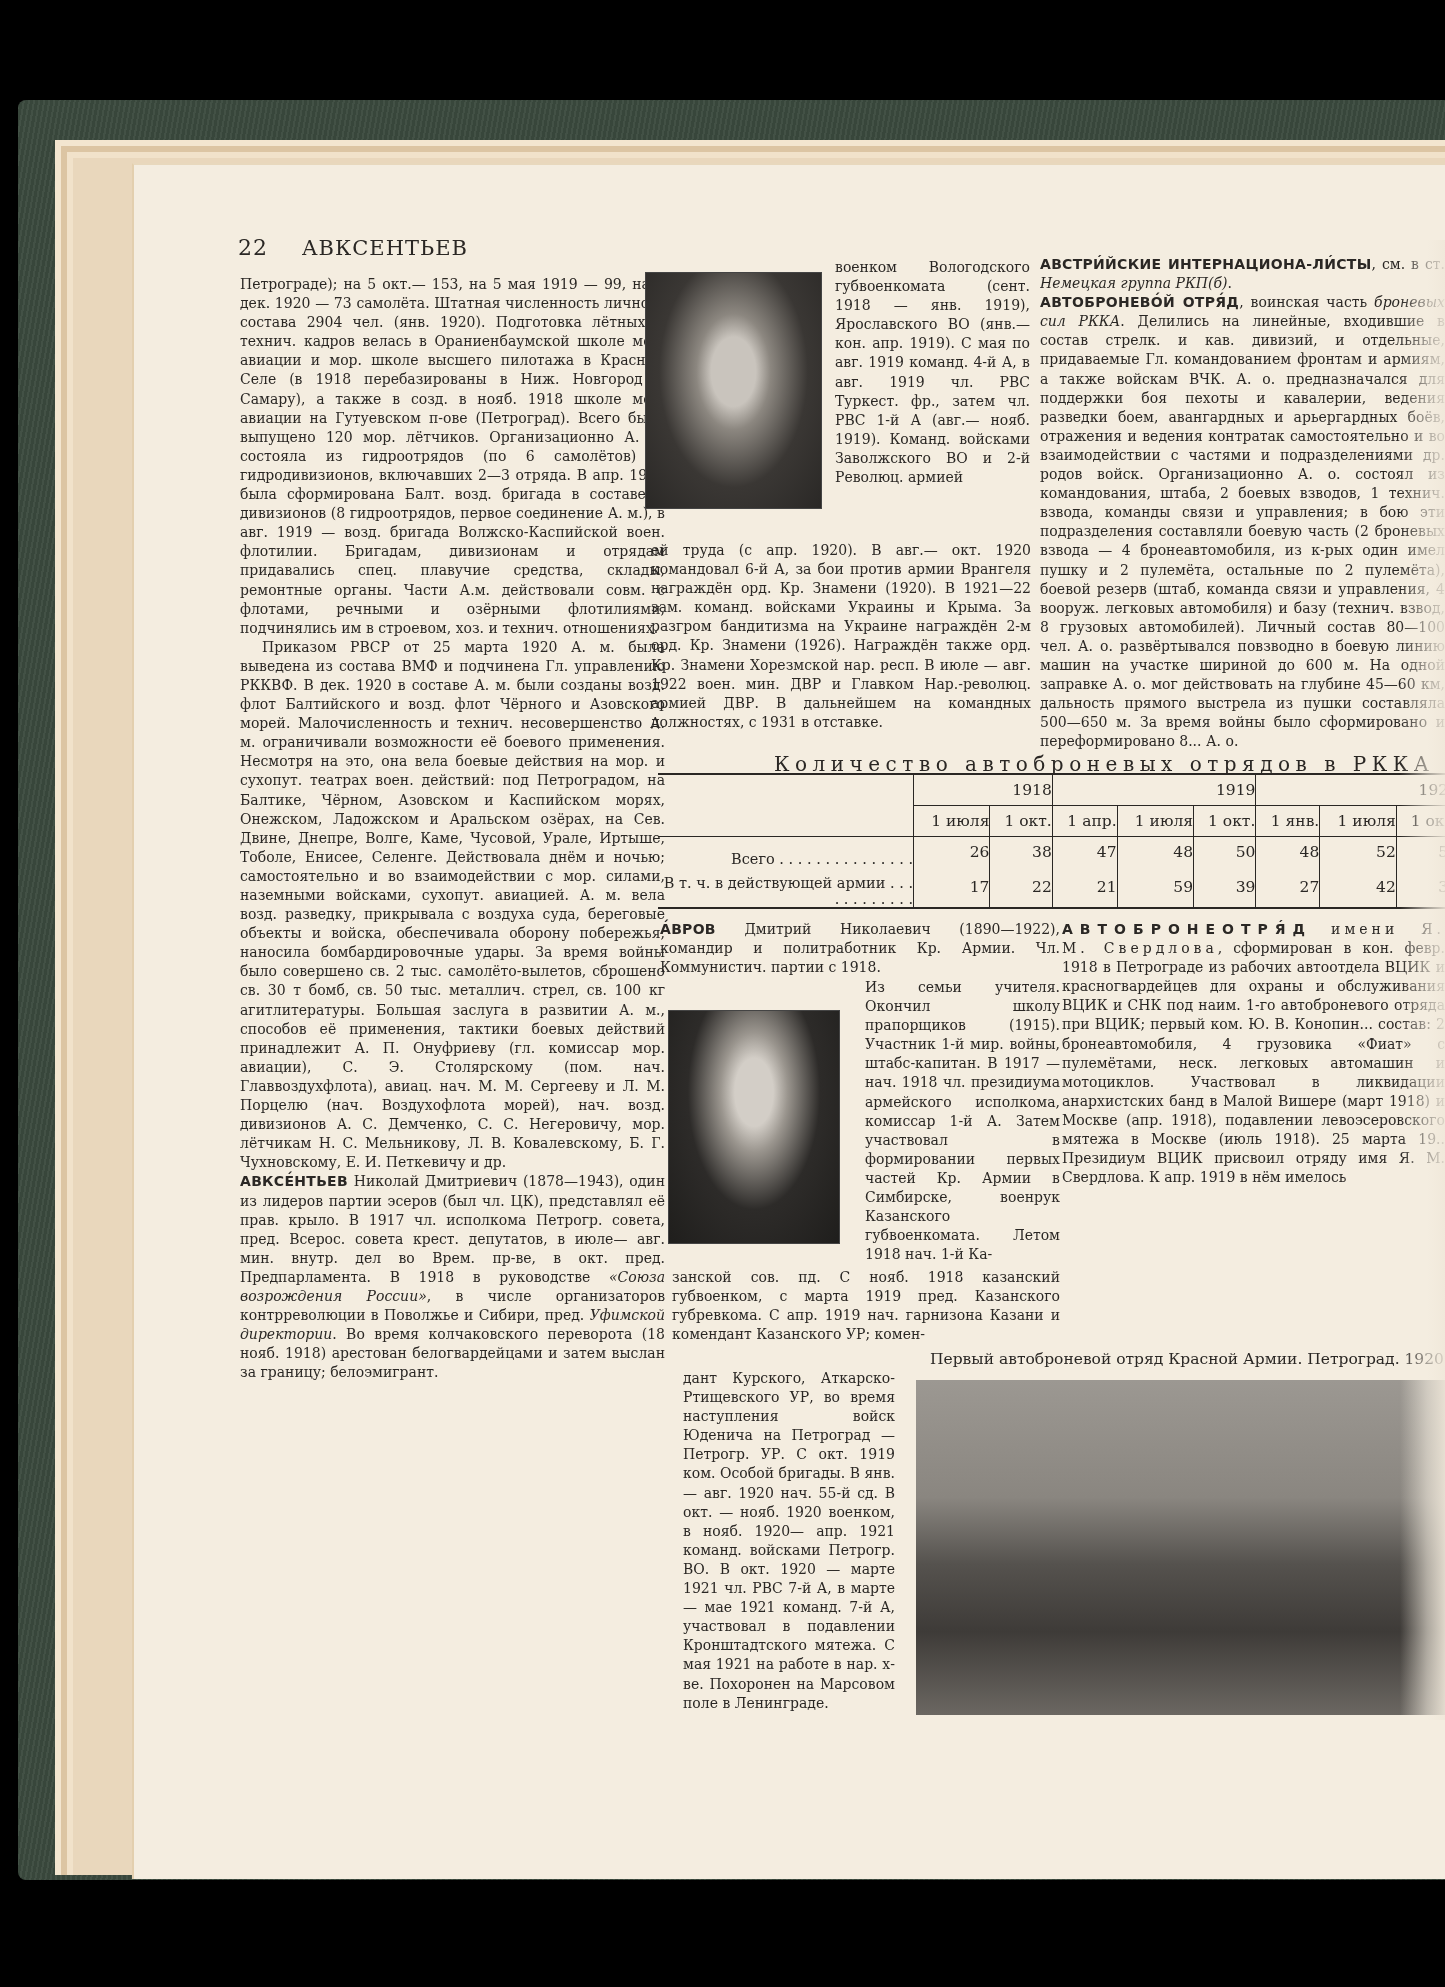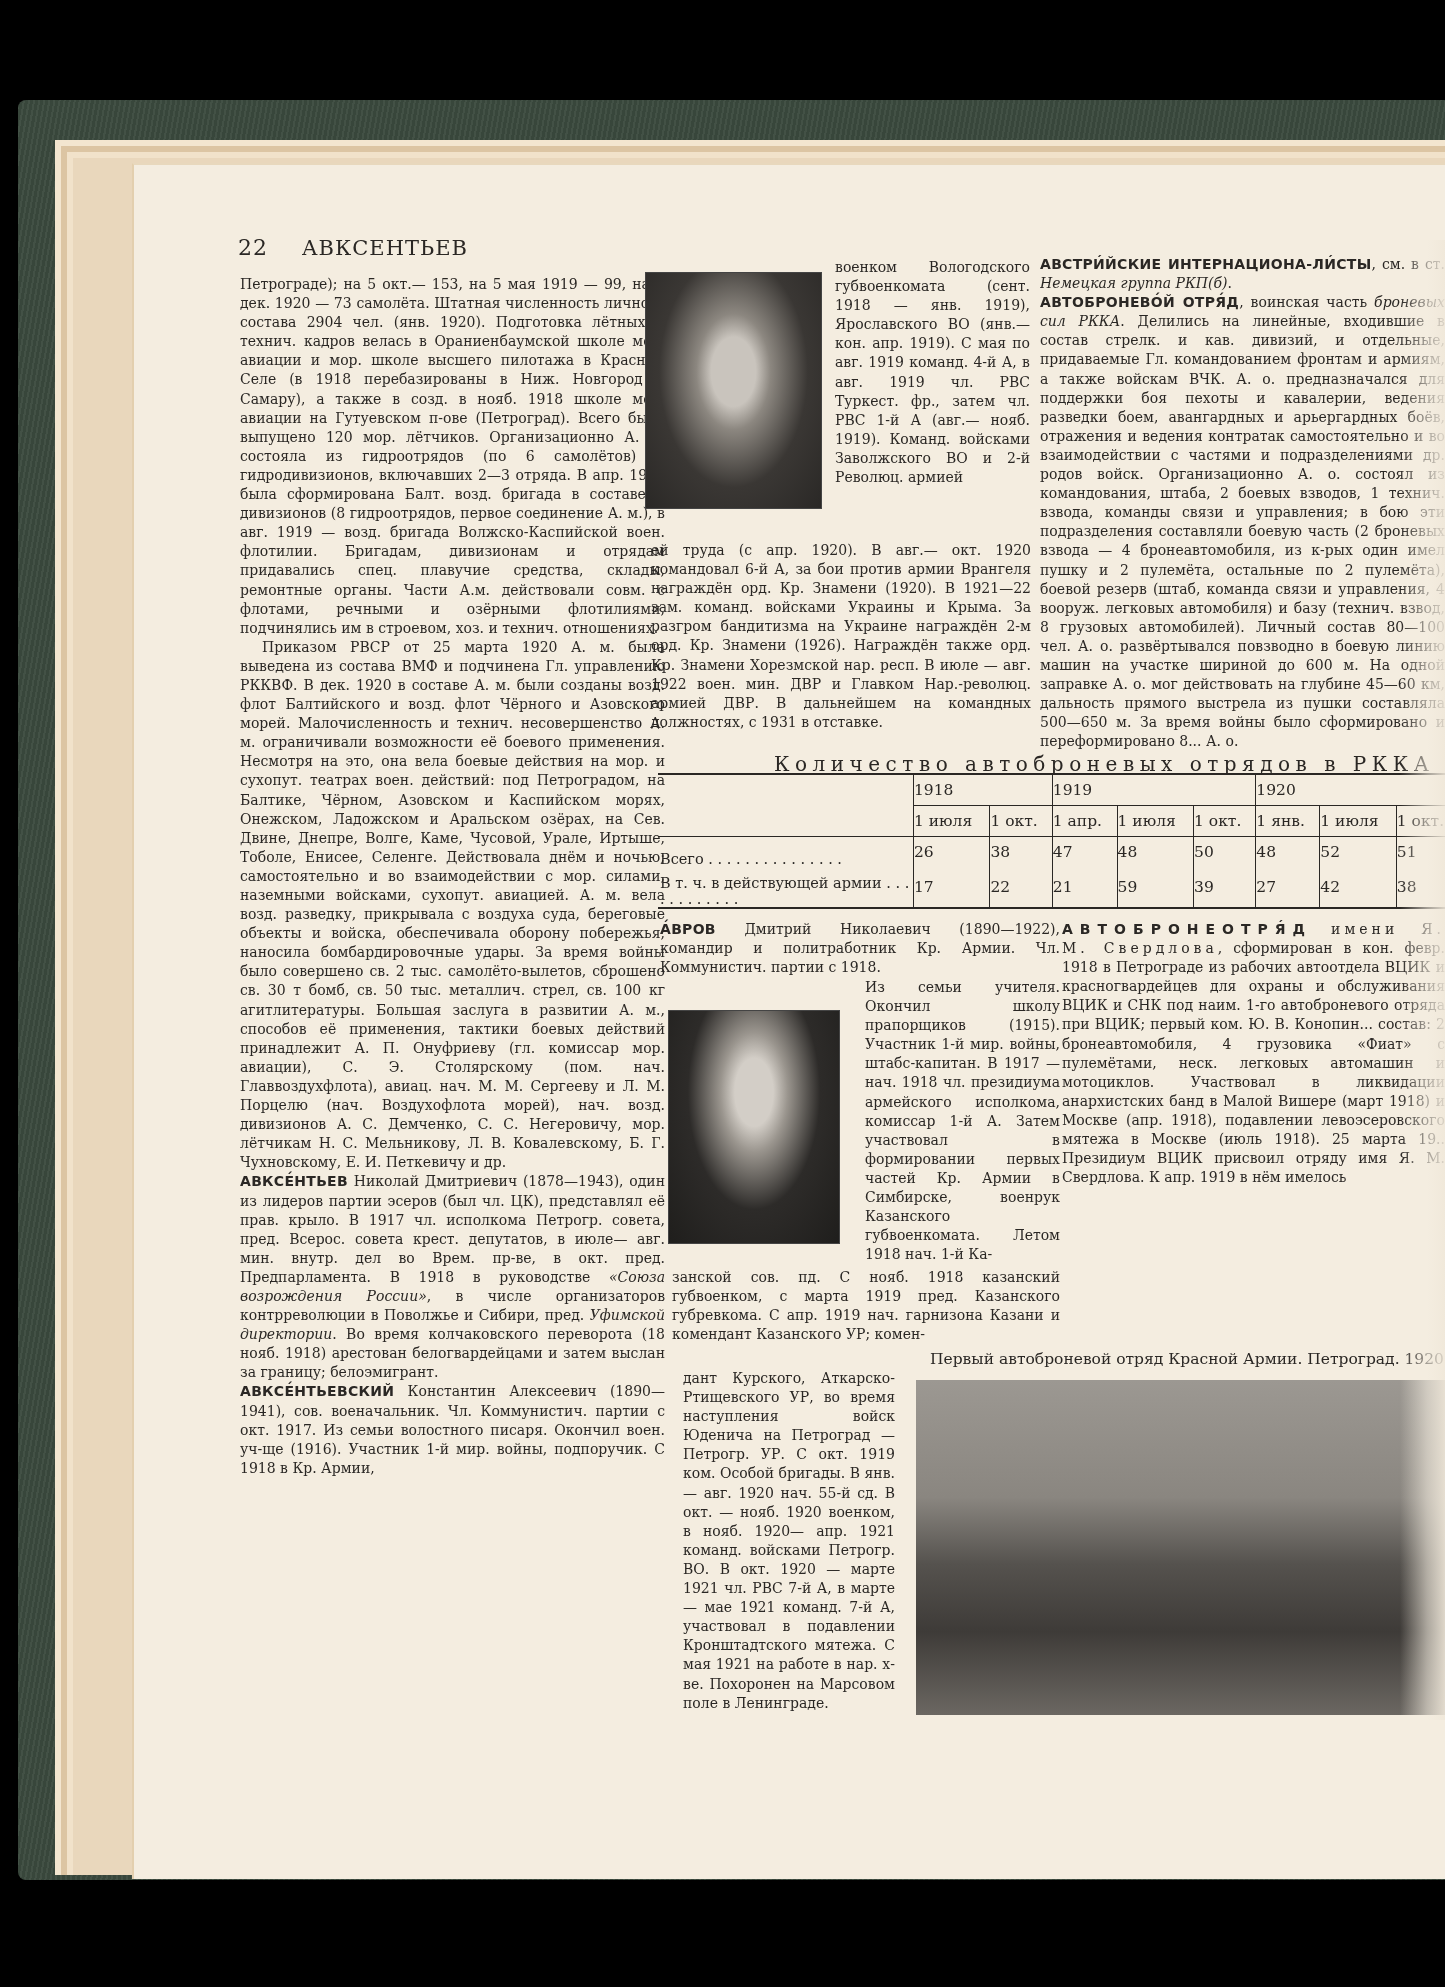--- a/index.html
+++ b/index.html
@@ -30,21 +30,21 @@
            border:1px solid #444; }
   .photo1 { left:645px; top:272px; width:175px; height:235px; }
   .photo2 { left:668px; top:1010px; width:170px; height:232px;
             background-image: radial-gradient(ellipse at 50% 35%, #d3cec7 0 16%, #9a958e 28%, #2d2b29 55%, #1f1e1c 100%); }
   .photo3 { left:916px; top:1380px; width:529px; height:335px;
             background-image: linear-gradient(180deg, #9c9892 0%, #8a8680 35%, #55524e 55%, #3e3b38 75%, #6b6762 100%);
             border:none; }
   .caption { position:absolute; left:930px; top:1350px; font-size:15.5px; white-space:nowrap; }
   .table-title { position:absolute; left:774px; top:752px; font-size:20px; letter-spacing:5.5px; white-space:nowrap; }
   table.data { position:absolute; left:658px; top:773px; width:800px; border-collapse:collapse; font-size:15.5px; }
-  table.data td { text-align:left; padding:0; height:30px; }
+  table.data td { text-align:right; padding:0; height:30px; }
   .vline { border-left:1.5px solid #2a2724; }
   .hline-top { border-top:2px solid #2a2724; }
   .row-label { text-align:right; font-size:14.5px; line-height:16px; vertical-align:bottom; padding-left:2px !important; }
   .fade { position:absolute; right:0; top:240px; width:45px; height:1480px;
           background:linear-gradient(90deg, rgba(244,237,224,0) 0%, rgba(244,237,224,0.6) 60%, rgba(240,232,218,0.9) 100%); }
 </style>
 </head>
 <body>
 
 <div class="cover"></div>
@@ -54,23 +54,20 @@
 <div class="running-head">
   <span class="num">22</span>
   <span>АВКСЕНТЬЕВ</span>
 </div>
 
 <div class="col col1">
   <p>Петрограде); на 5 окт.— 153, на 5 мая 1919 — 99, на 1 дек. 1920 — 73 самолёта. Штатная численность личного состава 2904 чел. (янв. 1920). Подготовка лётных и технич. кадров велась в Ораниенбаумской школе мор. авиации и мор. школе высшего пилотажа в Красном Селе (в 1918 перебазированы в Ниж. Новгород и Самару), а также в созд. в нояб. 1918 школе мор. авиации на Гутуевском п-ове (Петроград). Всего было выпущено 120 мор. лётчиков. Организационно А. м. состояла из гидроотрядов (по 6 самолётов) и гидродивизионов, включавших 2—3 отряда. В апр. 1918 была сформирована Балт. возд. бригада в составе 3 дивизионов (8 гидроотрядов, первое соединение А. м.), в авг. 1919 — возд. бригада Волжско-Каспийской воен. флотилии. Бригадам, дивизионам и отрядам придавались спец. плавучие средства, склады, ремонтные органы. Части А.м. действовали совм. с флотами, речными и озёрными флотилиями, подчинялись им в строевом, хоз. и технич. отношениях.</p>
   <p class="indent">Приказом РВСР от 25 марта 1920 А. м. была выведена из состава ВМФ и подчинена Гл. управлению РККВФ. В дек. 1920 в составе А. м. были созданы возд. флот Балтийского и возд. флот Чёрного и Азовского морей. Малочисленность и технич. несовершенство А. м. ограничивали возможности её боевого применения. Несмотря на это, она вела боевые действия на мор. и сухопут. театрах воен. действий: под Петроградом, на Балтике, Чёрном, Азовском и Каспийском морях, Онежском, Ладожском и Аральском озёрах, на Сев. Двине, Днепре, Волге, Каме, Чусовой, Урале, Иртыше, Тоболе, Енисее, Селенге. Действовала днём и ночью; самостоятельно и во взаимодействии с мор. силами, наземными войсками, сухопут. авиацией. А. м. вела возд. разведку, прикрывала с воздуха суда, береговые объекты и войска, обеспечивала оборону побережья, наносила бомбардировочные удары. За время войны было совершено св. 2 тыс. самолёто-вылетов, сброшено св. 30 т бомб, св. 50 тыс. металлич. стрел, св. 100 кг агитлитературы. Большая заслуга в развитии А. м., способов её применения, тактики боевых действий принадлежит А. П. Онуфриеву (гл. комиссар мор. авиации), С. Э. Столярскому (пом. нач. Главвоздухфлота), авиац. нач. М. М. Сергееву и Л. М. Порцелю (нач. Воздухофлота морей), нач. возд. дивизионов А. С. Демченко, С. С. Негеровичу, мор. лётчикам Н. С. Мельникову, Л. В. Ковалевскому, Б. Г. Чухновскому, Е. И. Петкевичу и др.</p>
   <p>
     <span class="hw">АВКСЕ́НТЬЕВ</span><span> Николай Дмитриевич (1878—1943), один из лидеров партии эсеров (был чл. ЦК), представлял её прав. крыло. В 1917 чл. исполкома Петрогр. совета, пред. Всерос. совета крест. депутатов, в июле— авг. мин. внутр. дел во Врем. пр-ве, в окт. пред. Предпарламента. В 1918 в руководстве </span><i>«Союза возрождения России»</i><span>, в числе организаторов контрреволюции в Поволжье и Сибири, пред. </span><i>Уфимской директории</i><span>. Во время колчаковского переворота (18 нояб. 1918) арестован белогвардейцами и затем выслан за границу; белоэмигрант.</span>
-  </p>
-  <p>
-    <span class="hw">АВКСЕ́НТЬЕВСКИЙ</span><span> Константин Алексеевич (1890—1941), сов. военачальник. Чл. Коммунистич. партии с окт. 1917. Из семьи волостного писаря. Окончил воен. уч-ще (1916). Участник 1-й мир. войны, подпоручик. С 1918 в Кр. Армии,</span>
   </p>
 </div>
 
 <div class="photo photo1"></div>
 <div class="photo photo2"></div>
 
 <div class="col col2a">
   <p>военком Вологодского губвоенкомата (сент. 1918 — янв. 1919), Ярославского ВО (янв.— кон. апр. 1919). С мая по авг. 1919 команд. 4-й А, в авг. 1919 чл. РВС Туркест. фр., затем чл. РВС 1-й А (авг.— нояб. 1919). Команд. войсками Заволжского ВО и 2-й Революц. армией</p>
 </div>
 <div class="col col2b">

